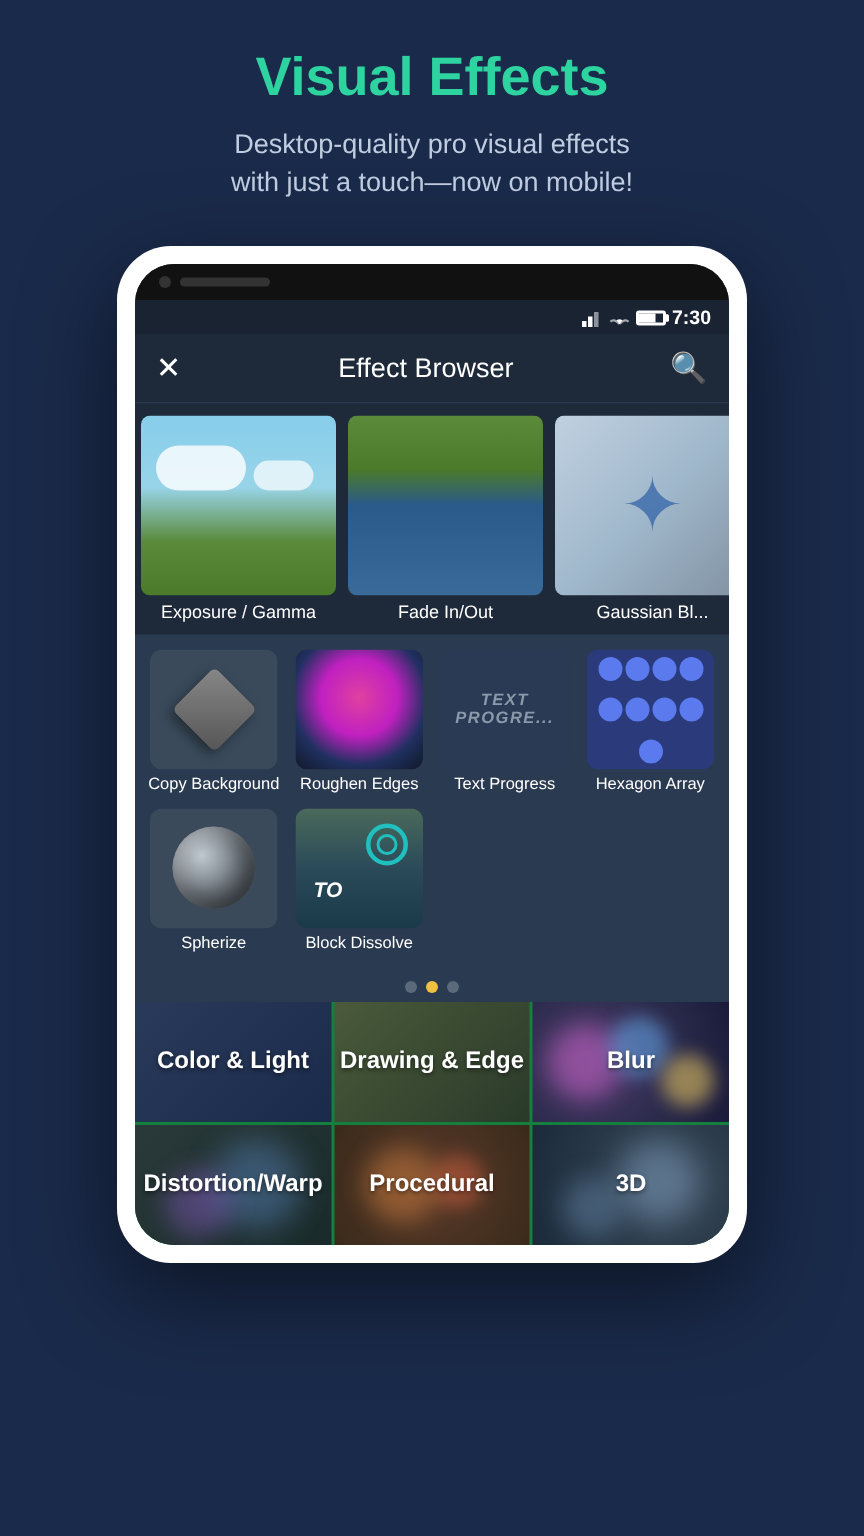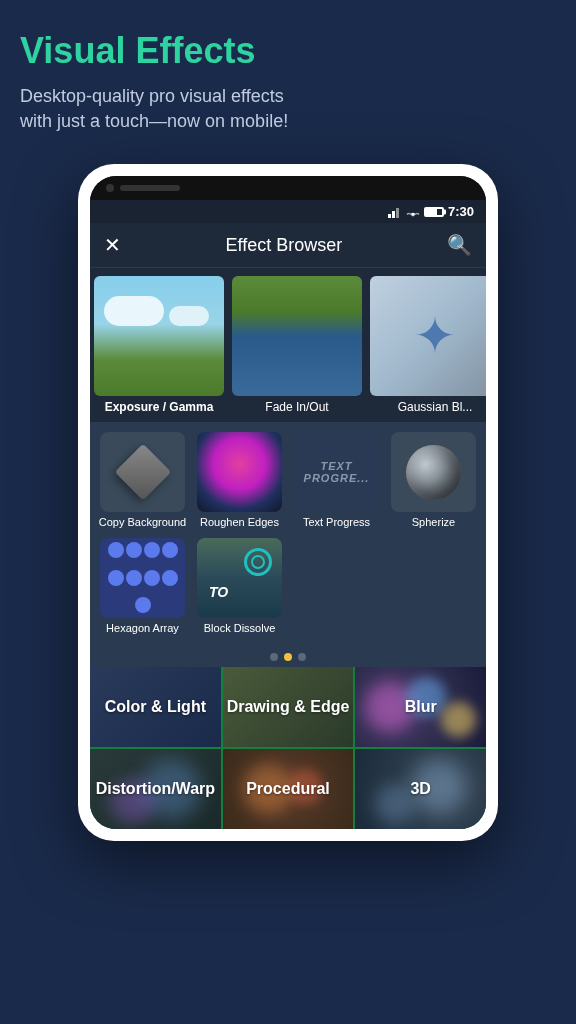--- a/index.html
+++ b/index.html
@@ -10,20 +10,21 @@
       font-family: 'Arial', sans-serif;
       overflow: hidden;
       display: flex;
       flex-direction: column;
       align-items: center;
     }
 
     .header-section {
       width: 100%;
       padding: 30px 20px 20px;
+      text-align: center;
     }
 
     .header-title {
       font-size: 36px;
       font-weight: bold;
       color: #2dd4a0;
       margin-bottom: 12px;
     }
 
     .header-subtitle {
@@ -152,21 +153,20 @@
 
     .featured-item {
       flex-shrink: 0;
       width: 130px;
       margin-left: 8px;
       text-align: center;
     }
 
     .featured-item:first-child {
       margin-left: 4px;
-      font-weight: bold;
     }
 
     .featured-thumb {
       width: 130px;
       height: 120px;
       border-radius: 6px;
       overflow: hidden;
       position: relative;
     }
 
@@ -597,48 +597,48 @@
         </div>
 
         <div class="effect-item">
           <div class="effect-thumb">
             <div class="thumb-text-progress">
               <div class="text-prog-label">TEXT</div>
               <div class="text-prog-label">PROGRE...</div>
             </div>
           </div>
           <div class="effect-label">Text Progress</div>
-        </div>
-
-        <div class="effect-item">
-          <div class="effect-thumb">
-            <div class="thumb-spherize">
-              <div class="sphere"></div>
-            </div>
-          </div>
-          <div class="effect-label">Spherize</div>
         </div>
 
         <div class="effect-item">
           <div class="effect-thumb">
             <div class="thumb-hex-array">
               <div class="hex-dot"></div>
                 <div class="hex-dot"></div>
                 <div class="hex-dot"></div>
               <div class="hex-dot"></div>
                 <div class="hex-dot"></div>
                 <div class="hex-dot"></div>
               <div class="hex-dot"></div>
                 <div class="hex-dot"></div>
                 <div class="hex-dot"></div>
             </div>
           </div>
           <div class="effect-label">Hexagon Array</div>
         </div>
 
+        <div class="effect-item">
+          <div class="effect-thumb">
+            <div class="thumb-spherize">
+              <div class="sphere"></div>
+            </div>
+          </div>
+          <div class="effect-label">Spherize</div>
+        </div>
+
 
         <div class="effect-item">
           <div class="effect-thumb">
             <div class="thumb-block-dissolve">
               <div class="dissolve-circle">
                 <div class="dissolve-inner"></div>
               </div>
               <div class="dissolve-to">TO</div>
             </div>
           </div>

